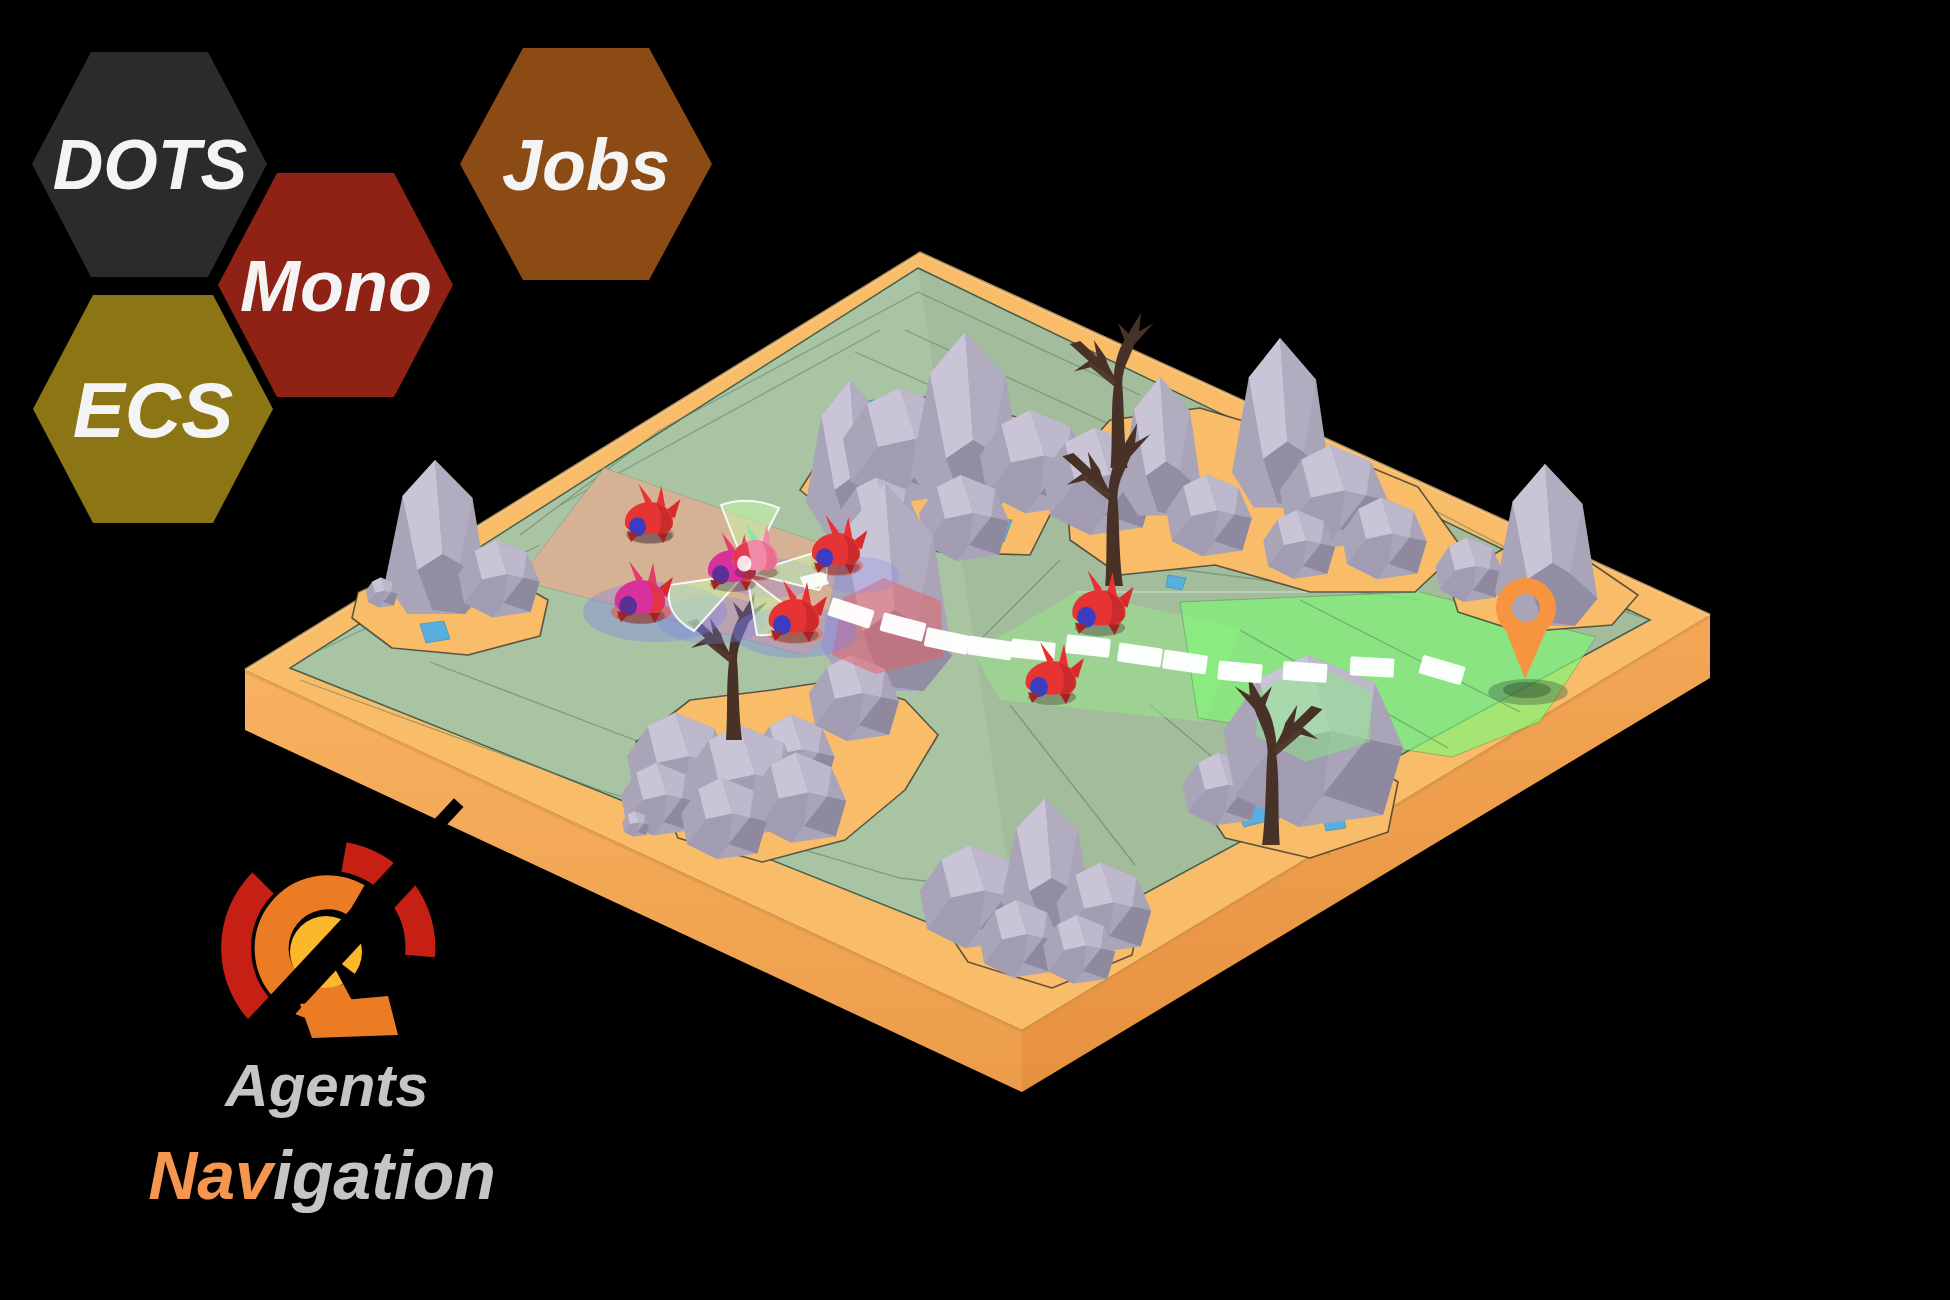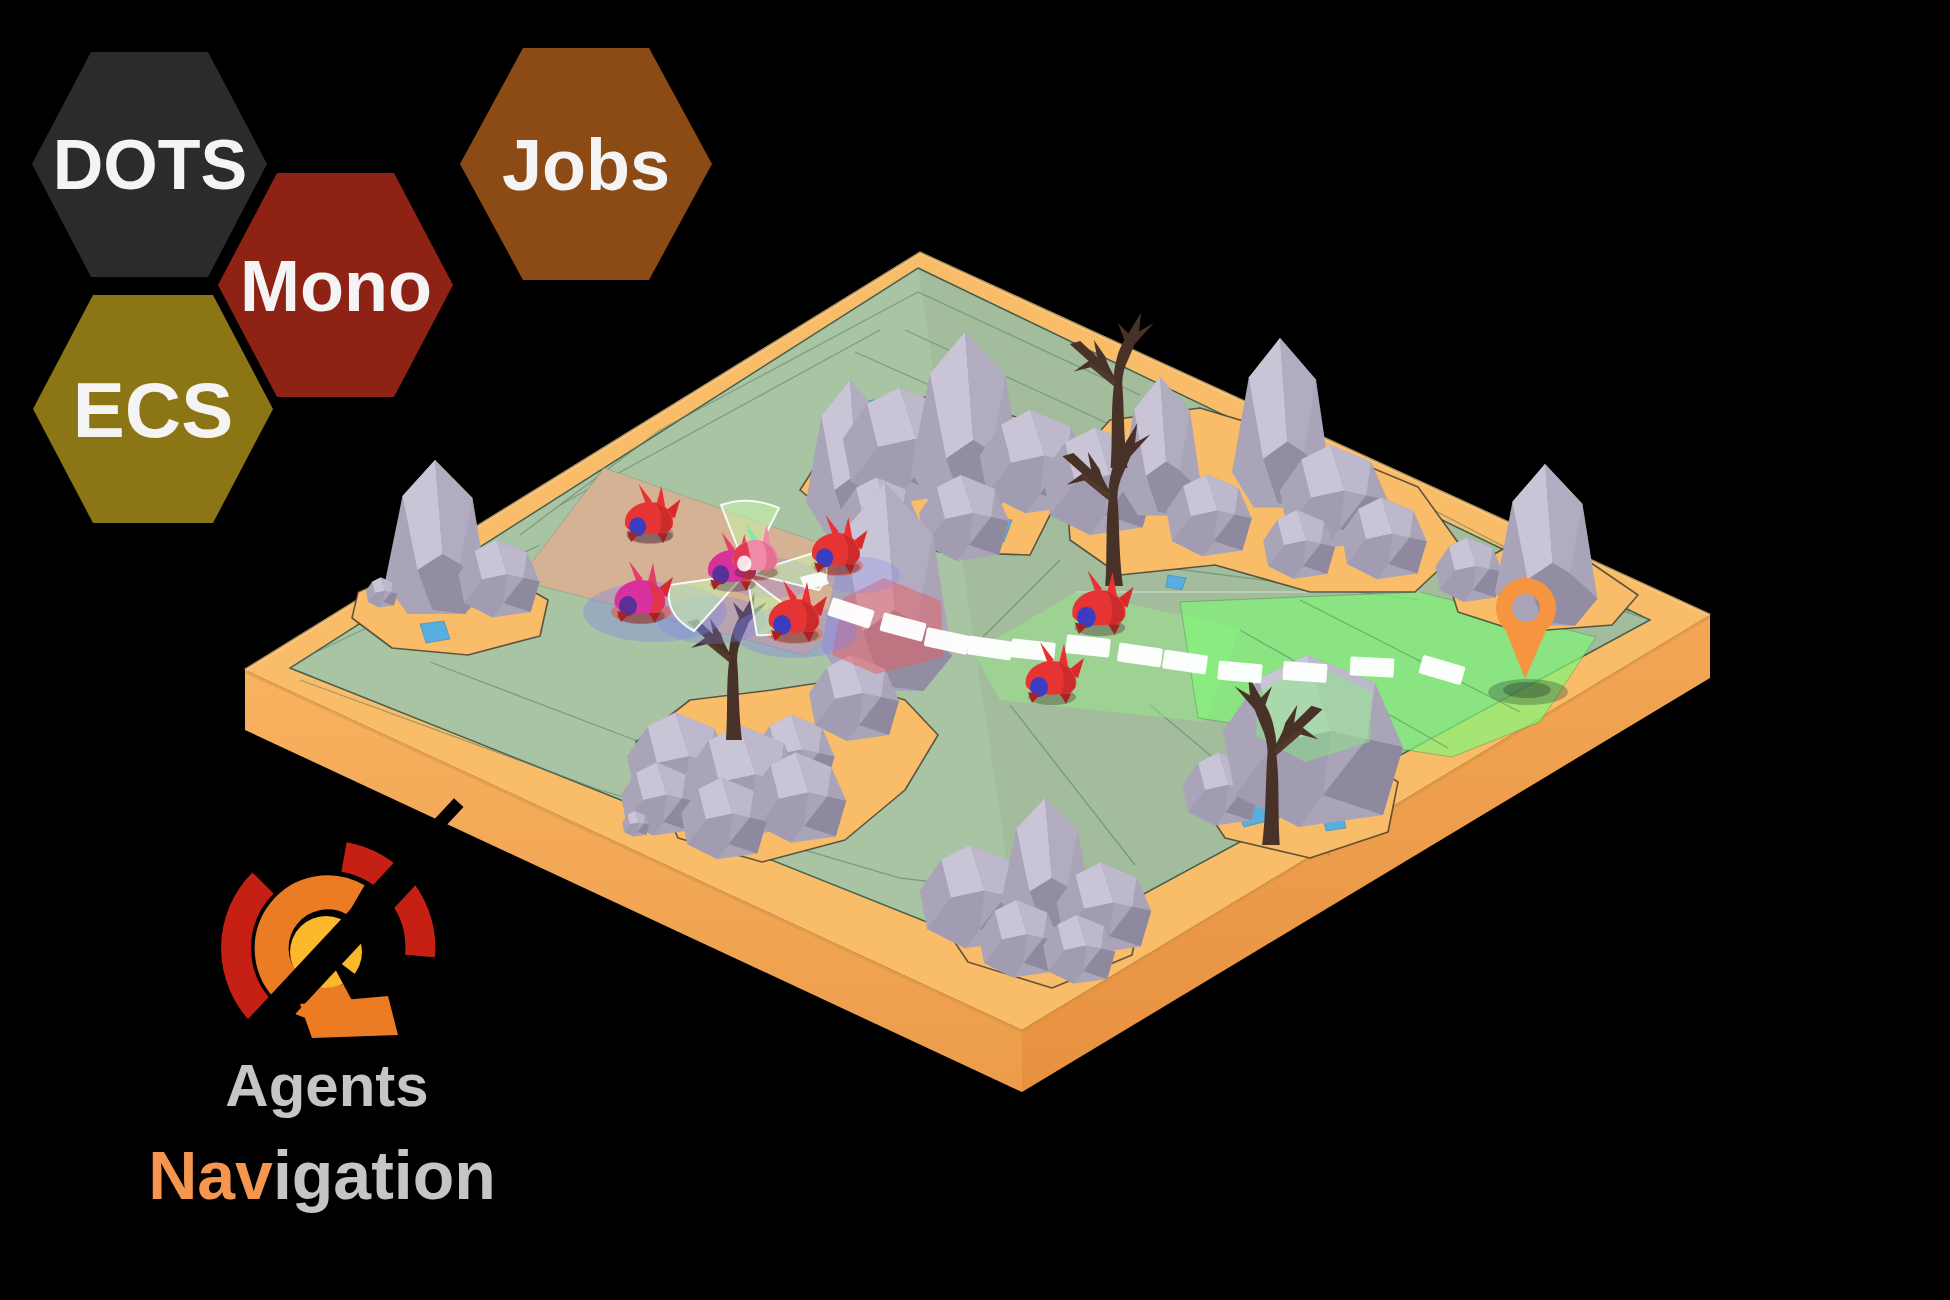--- a/index.html
+++ b/index.html
@@ -1,17 +1,17 @@
 <!DOCTYPE html>
 <html style="--accent: #f5954e; --text_gray: #c5c5c5; --platform_top: #f9bd6a; --platform_side: #f2a553; --navmesh: #a9c4a3; --navmesh_highlight: #82f478; --ground_tan: #d5b293; --rock: #a9a4b8; --water: #58aede; --tree: #483227; --agent_red: #e63434; --path_dash: #ffffff; --pin: #f79440; --logo_red: #c62014; --logo_orange: #ec7c24; --logo_yellow: #fbb82a;"><head>
 <meta charset="utf-8">
 <style>
   html,body{margin:0;padding:0;background:#000;}
   body{width:1950px;height:1300px;overflow:hidden;font-family:"Liberation Sans",sans-serif;}
-  #stage{position:relative;width:1806px;height:1300px;background:#000;}
+  #stage{position:relative;width:1806px;height:1300px;background:#000;font-style:italic;}
   svg{display:block;}
   text{font-family:"Liberation Sans","DejaVu Sans",sans-serif;}
   .badge-label{font-weight:700;fill:#f4f4f4;}
   .brand-gray{fill:var(--text_gray,#c5c5c5);font-weight:700;}
   .brand-accent{fill:var(--accent,#f5954e);font-weight:700;}
   .top-face{fill:var(--platform_top,#f9bd6a);}
   .navmesh{fill:var(--navmesh,#a9c4a3);stroke:#44604f;stroke-width:1.5;}
   .sand{fill:var(--platform_top,#f9bd6a);stroke:#32322b;stroke-width:1.6;stroke-opacity:.75;stroke-linejoin:round;}
   .water{fill:var(--water,#58aede);stroke:#2e7fae;stroke-width:1;stroke-opacity:.5;}
   .mesh-line{stroke:#5a7c68;stroke-width:1.3;stroke-opacity:.55;fill:none;}

